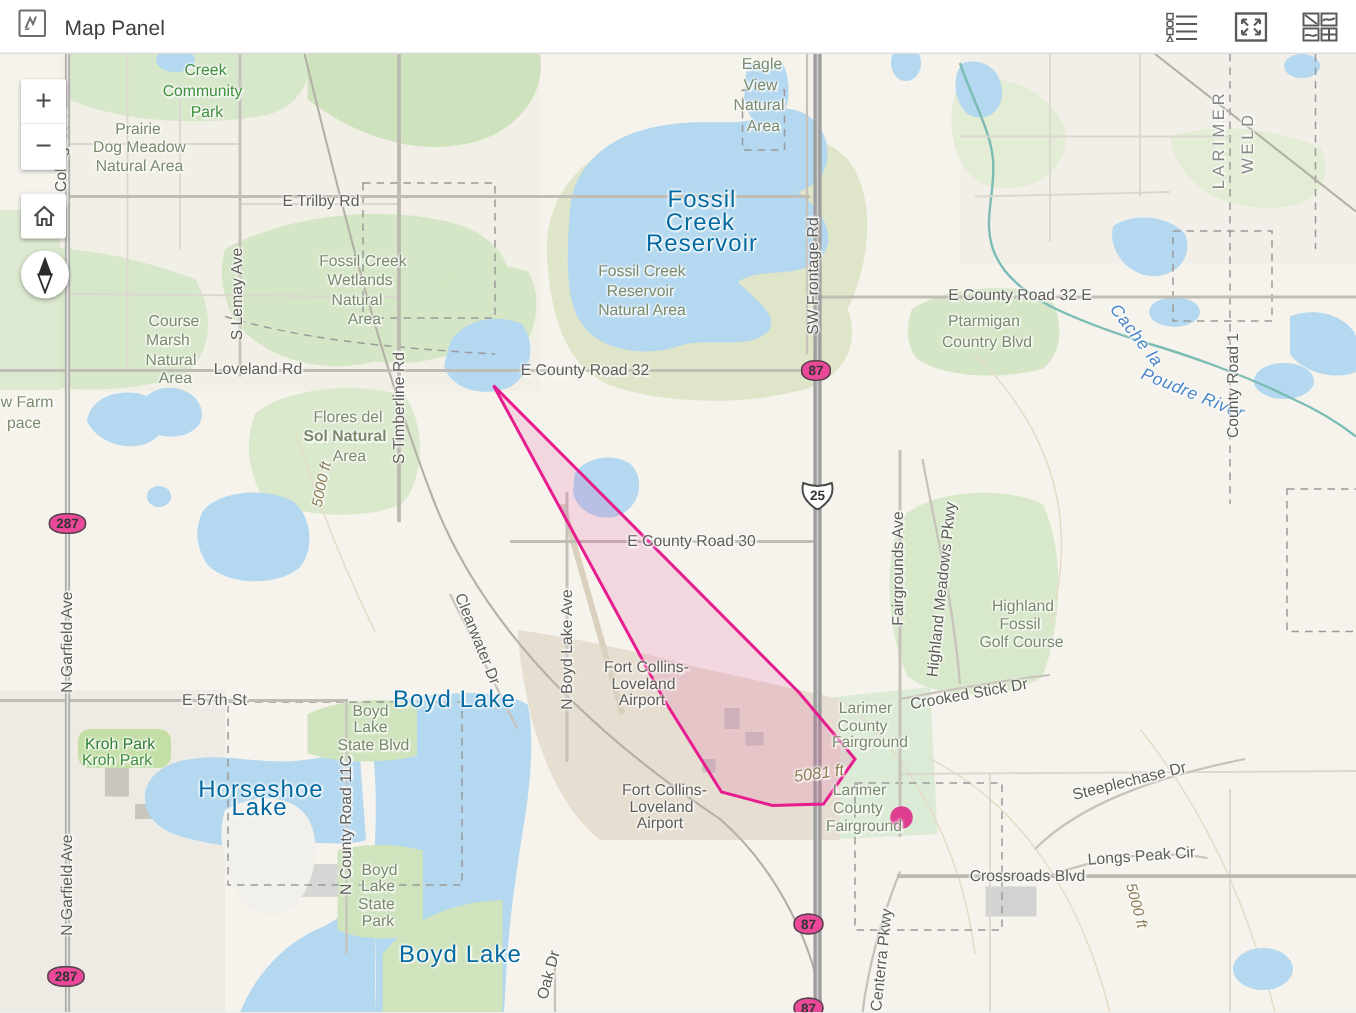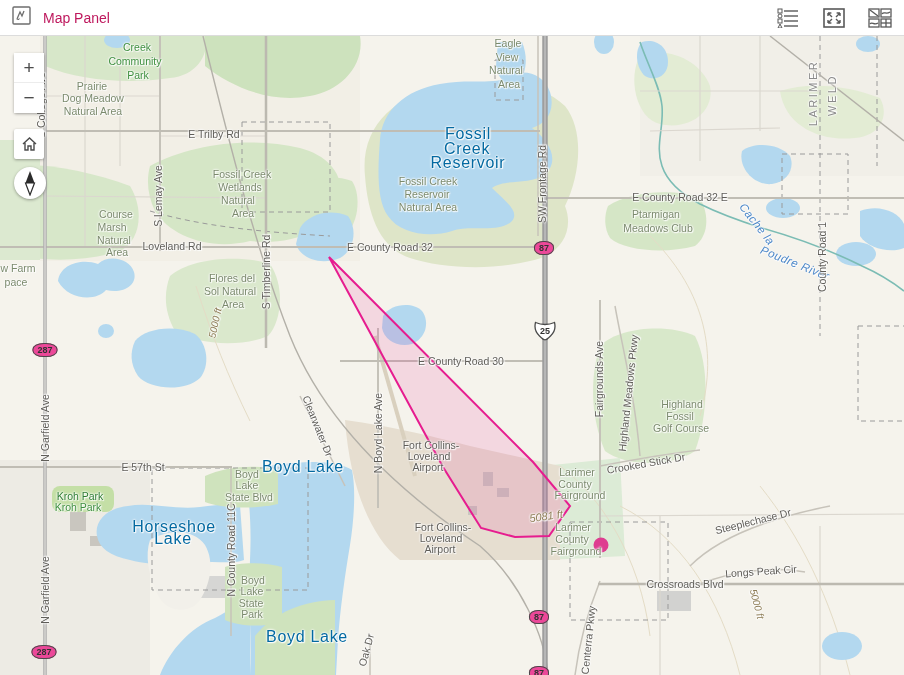--- a/index.html
+++ b/index.html
@@ -3,21 +3,21 @@
 <meta charset="utf-8">
 <style>
   * { margin:0; padding:0; box-sizing:border-box; }
   body { font-family:"Liberation Sans", sans-serif; background:#ddd; }
   .app { position:relative; width:904px; height:675px; background:#fff; overflow:hidden; }
 
   
   .header { position:relative; height:36px; background:#ffffff; border-bottom:1px solid #dcdcdc;
             display:flex; align-items:center; padding:0 12px; }
   .hdr-left { display:flex; align-items:center; gap:12px; }
-  .hdr-title { font-size:14px; color:#be185d; }
+  .hdr-title { font-size:14px; color:#404040; }
   .hdr-right { margin-left:auto; display:flex; align-items:center; gap:22px; }
   .hdr-btn { width:24px; height:24px; display:flex; align-items:center; justify-content:center;
              background:none; border:none; cursor:pointer; color:#595959; }
 
   
   .map { position:relative; width:904px; height:639px; background:#f5f3ec; overflow:hidden; }
   .map svg.terrain { position:absolute; left:0; top:0; }
 
   .lbl { position:absolute; white-space:nowrap; transform:translate(-50%,-50%);
          text-shadow:0 0 2px #fff,0 0 2px #fff,0 0 3px #fff,1px 1px 1px #fff; pointer-events:none;
@@ -272,30 +272,30 @@
         <span class="lbl water" style="left: 468px; top: 98px; transform: translate(-50%, -50%);">Fossil</span>
         <span class="lbl water" style="left: 467px; top: 113px; transform: translate(-50%, -50%);">Creek</span>
         <span class="lbl water" style="left: 468px; top: 127px; transform: translate(-50%, -50%);">Reservoir</span>
         <span class="lbl road" style="left: 542px; top: 148px; transform: translate(-50%, -50%) rotate(-90deg);">SW Frontage Rd</span>
         <span class="lbl area" style="left: 428px; top: 145px; transform: translate(-50%, -50%);">Fossil Creek</span>
         <span class="lbl area" style="left: 427px; top: 158px; transform: translate(-50%, -50%);">Reservoir</span>
         <span class="lbl area" style="left: 428px; top: 171px; transform: translate(-50%, -50%);">Natural Area</span>
         <span class="lbl road" style="left: 390px; top: 211px; transform: translate(-50%, -50%);">E County Road 32</span>
         <span class="lbl road" style="left: 680px; top: 161px; transform: translate(-50%, -50%);">E County Road 32 E</span>
         <span class="lbl area" style="left: 656px; top: 178px; transform: translate(-50%, -50%);">Ptarmigan</span>
-        <span class="lbl area" style="left: 658px; top: 192px; transform: translate(-50%, -50%);">Meadows Club</span>
+        <span class="lbl area" style="left: 658px; top: 192px; transform: translate(-50%, -50%);">Country Blvd</span>
         <span class="lbl county" style="left: 813px; top: 57px; transform: translate(-50%, -50%) rotate(-90deg);">LARIMER</span>
         <span class="lbl county" style="left: 832px; top: 59px; transform: translate(-50%, -50%) rotate(-90deg);">WELD</span>
         <span class="lbl river" style="left: 757px; top: 188px; transform: translate(-50%, -50%) rotate(52deg);">Cache la</span>
         <span class="lbl river" style="left: 795px; top: 227px; transform: translate(-50%, -50%) rotate(22deg);">Poudre River</span>
         <span class="lbl road" style="left: 822px; top: 221px; transform: translate(-50%, -50%) rotate(-90deg);">County Road 1</span>
         <span class="lbl road" style="left: 461px; top: 325px; transform: translate(-50%, -50%);">E County Road 30</span>
         <span class="lbl road" style="left: 266px; top: 236px; transform: translate(-50%, -50%) rotate(-90deg);">S Timberline Rd</span>
         <span class="lbl area" style="left: 232px; top: 242px; transform: translate(-50%, -50%); text-align: right;">Flores del</span>
-        <span class="lbl area" style="left: 230px; top: 255px; transform: translate(-50%, -50%);">Sol Natural</span>
+        <span class="lbl area" style="left: 230px; top: 255px; transform: translate(-50%, -50%); font-weight: bold;">Sol Natural</span>
         <span class="lbl area" style="left: 233px; top: 268px; transform: translate(-50%, -50%);">Area</span>
         <span class="lbl contour" style="left: 215px; top: 287px; transform: translate(-50%, -50%) rotate(-78deg);">5000 ft</span>
         <span class="lbl road" style="left: 378px; top: 397px; transform: translate(-50%, -50%) rotate(-90deg);">N Boyd Lake Ave</span>
         <span class="lbl road" style="left: 318px; top: 390px; transform: translate(-50%, -50%) rotate(68deg);">Clearwater Dr</span>
         <span class="lbl road" style="left: 431px; top: 409px; transform: translate(-50%, -50%);">Fort Collins-</span>
         <span class="lbl road" style="left: 429px; top: 420px; transform: translate(-50%, -50%);">Loveland</span>
         <span class="lbl road" style="left: 428px; top: 431px; transform: translate(-50%, -50%);">Airport</span>
         <span class="lbl road" style="left: 599px; top: 343px; transform: translate(-50%, -50%) rotate(-90deg);">Fairgrounds Ave</span>
         <span class="lbl road" style="left: 628px; top: 357px; transform: translate(-50%, -50%) rotate(-84deg);">Highland Meadows Pkwy</span>
         <span class="lbl area" style="left: 682px; top: 368px; transform: translate(-50%, -50%);">Highland</span>

